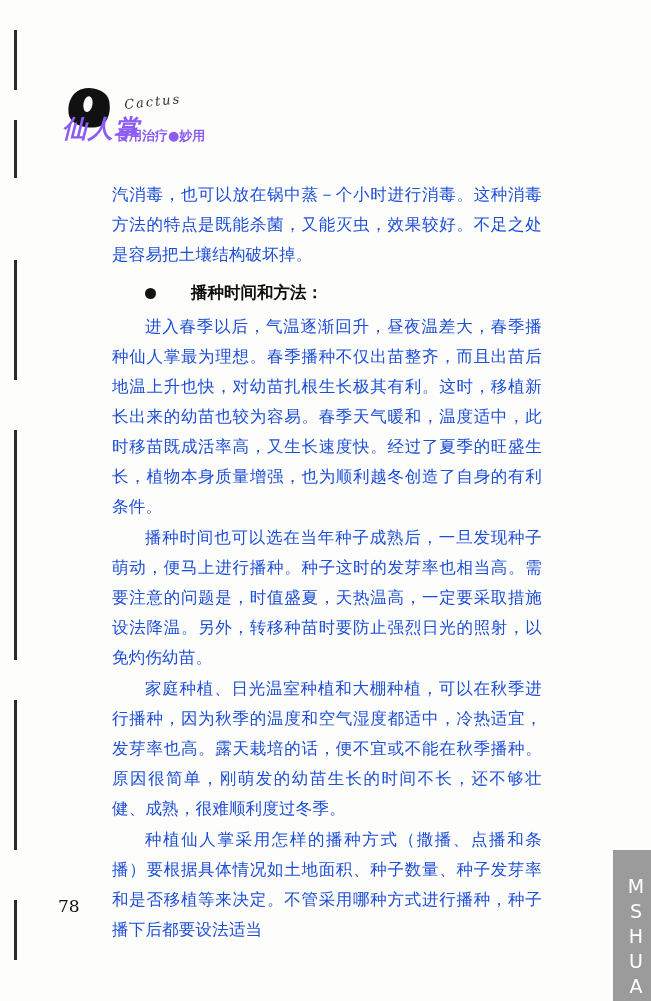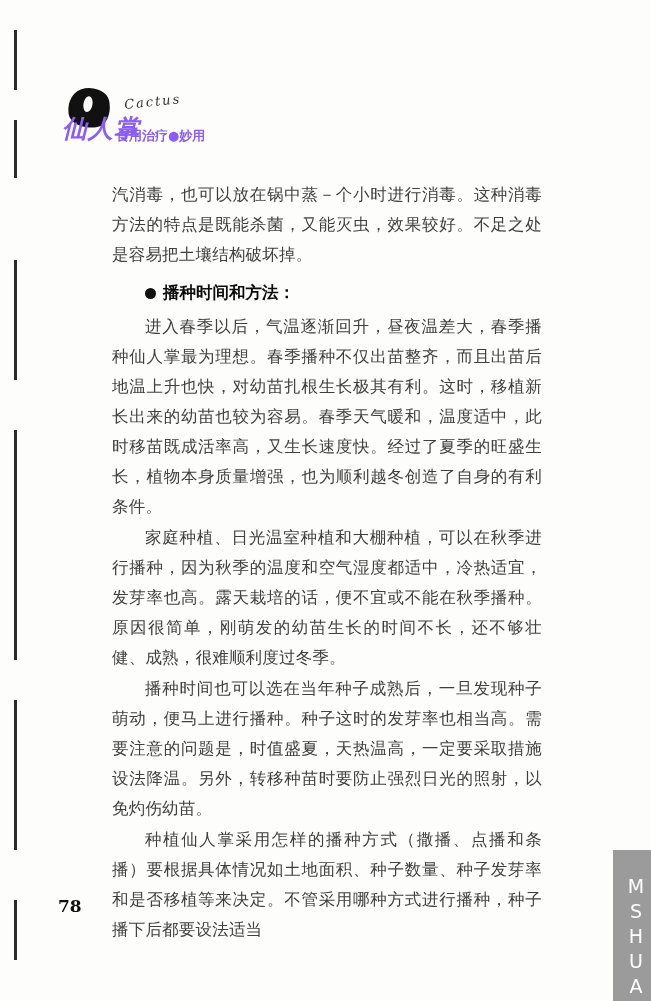--- a/index.html
+++ b/index.html
@@ -104,34 +104,35 @@
   .body-col {
     position: absolute;
     left: 112px;
     top: 180px;
     width: 430px;
   }
   .para {
     font-family: "DejaVu Serif", serif;
     font-size: 16.5px;
     line-height: 30px;
-    color: #404040;
+    color: #1d4ed8;
     text-align: justify;
     text-justify: inter-ideograph;
     margin: 0 0 1px 0;
     letter-spacing: 0.2px;
   }
   .para.indent { text-indent: 33px; }
 
   .bullet-line {
     display: flex;
     align-items: center;
     margin-top: 10px;
     margin-bottom: 6px;
     padding-left: 33px;
+    gap: 28px;
   }
   .bullet-dot {
     width: 11px;
     height: 11px;
     border-radius: 50%;
     background: #111;
     margin-right: 7px;
     flex: 0 0 auto;
   }
   .bullet-text {
@@ -142,21 +143,21 @@
     font-weight: bold;
   }
 
   
   .page-number {
     position: absolute;
     left: 58px;
     top: 896px;
     font-family: "DejaVu Serif", serif;
     font-size: 17px;
-    font-weight: bold;
+    font-weight: normal;
     color: #111;
   }
 
   
   .side-bar {
     position: absolute;
     right: 0;
     top: 850px;
     width: 38px;
     height: 151px;
@@ -199,22 +200,22 @@
   <div class="body-col">
 
     <p class="para">汽消毒，也可以放在锅中蒸－个小时进行消毒。这种消毒方法的特点是既能杀菌，又能灭虫，效果较好。不足之处是容易把土壤结构破坏掉。</p>
 
     <div class="bullet-line">
       <span class="bullet-dot"></span>
       <span class="bullet-text">播种时间和方法：</span>
     </div>
 
     <p class="para indent">进入春季以后，气温逐渐回升，昼夜温差大，春季播种仙人掌最为理想。春季播种不仅出苗整齐，而且出苗后地温上升也快，对幼苗扎根生长极其有利。这时，移植新长出来的幼苗也较为容易。春季天气暖和，温度适中，此时移苗既成活率高，又生长速度快。经过了夏季的旺盛生长，植物本身质量增强，也为顺利越冬创造了自身的有利条件。</p>
+    <p class="para indent">播种时间也可以选在当年种子成熟后，一旦发现种子萌动，便马上进行播种。种子这时的发芽率也相当高。需要注意的问题是，时值盛夏，天热温高，一定要采取措施设法降温。另外，转移种苗时要防止强烈日光的照射，以免灼伤幼苗。</p>
     <p class="para indent">家庭种植、日光温室种植和大棚种植，可以在秋季进行播种，因为秋季的温度和空气湿度都适中，冷热适宜，发芽率也高。露天栽培的话，便不宜或不能在秋季播种。原因很简单，刚萌发的幼苗生长的时间不长，还不够壮健、成熟，很难顺利度过冬季。</p>
-    <p class="para indent">播种时间也可以选在当年种子成熟后，一旦发现种子萌动，便马上进行播种。种子这时的发芽率也相当高。需要注意的问题是，时值盛夏，天热温高，一定要采取措施设法降温。另外，转移种苗时要防止强烈日光的照射，以免灼伤幼苗。</p>
     <p class="para indent">种植仙人掌采用怎样的播种方式（撒播、点播和条播）要根据具体情况如土地面积、种子数量、种子发芽率和是否移植等来决定。不管采用哪种方式进行播种，种子播下后都要设法适当</p>
 
   </div>
 
   <div class="page-number">78</div>
 
   <div class="side-bar"></div>
   <div class="side-bar-text">MSHUA</div>
 
 </div>

